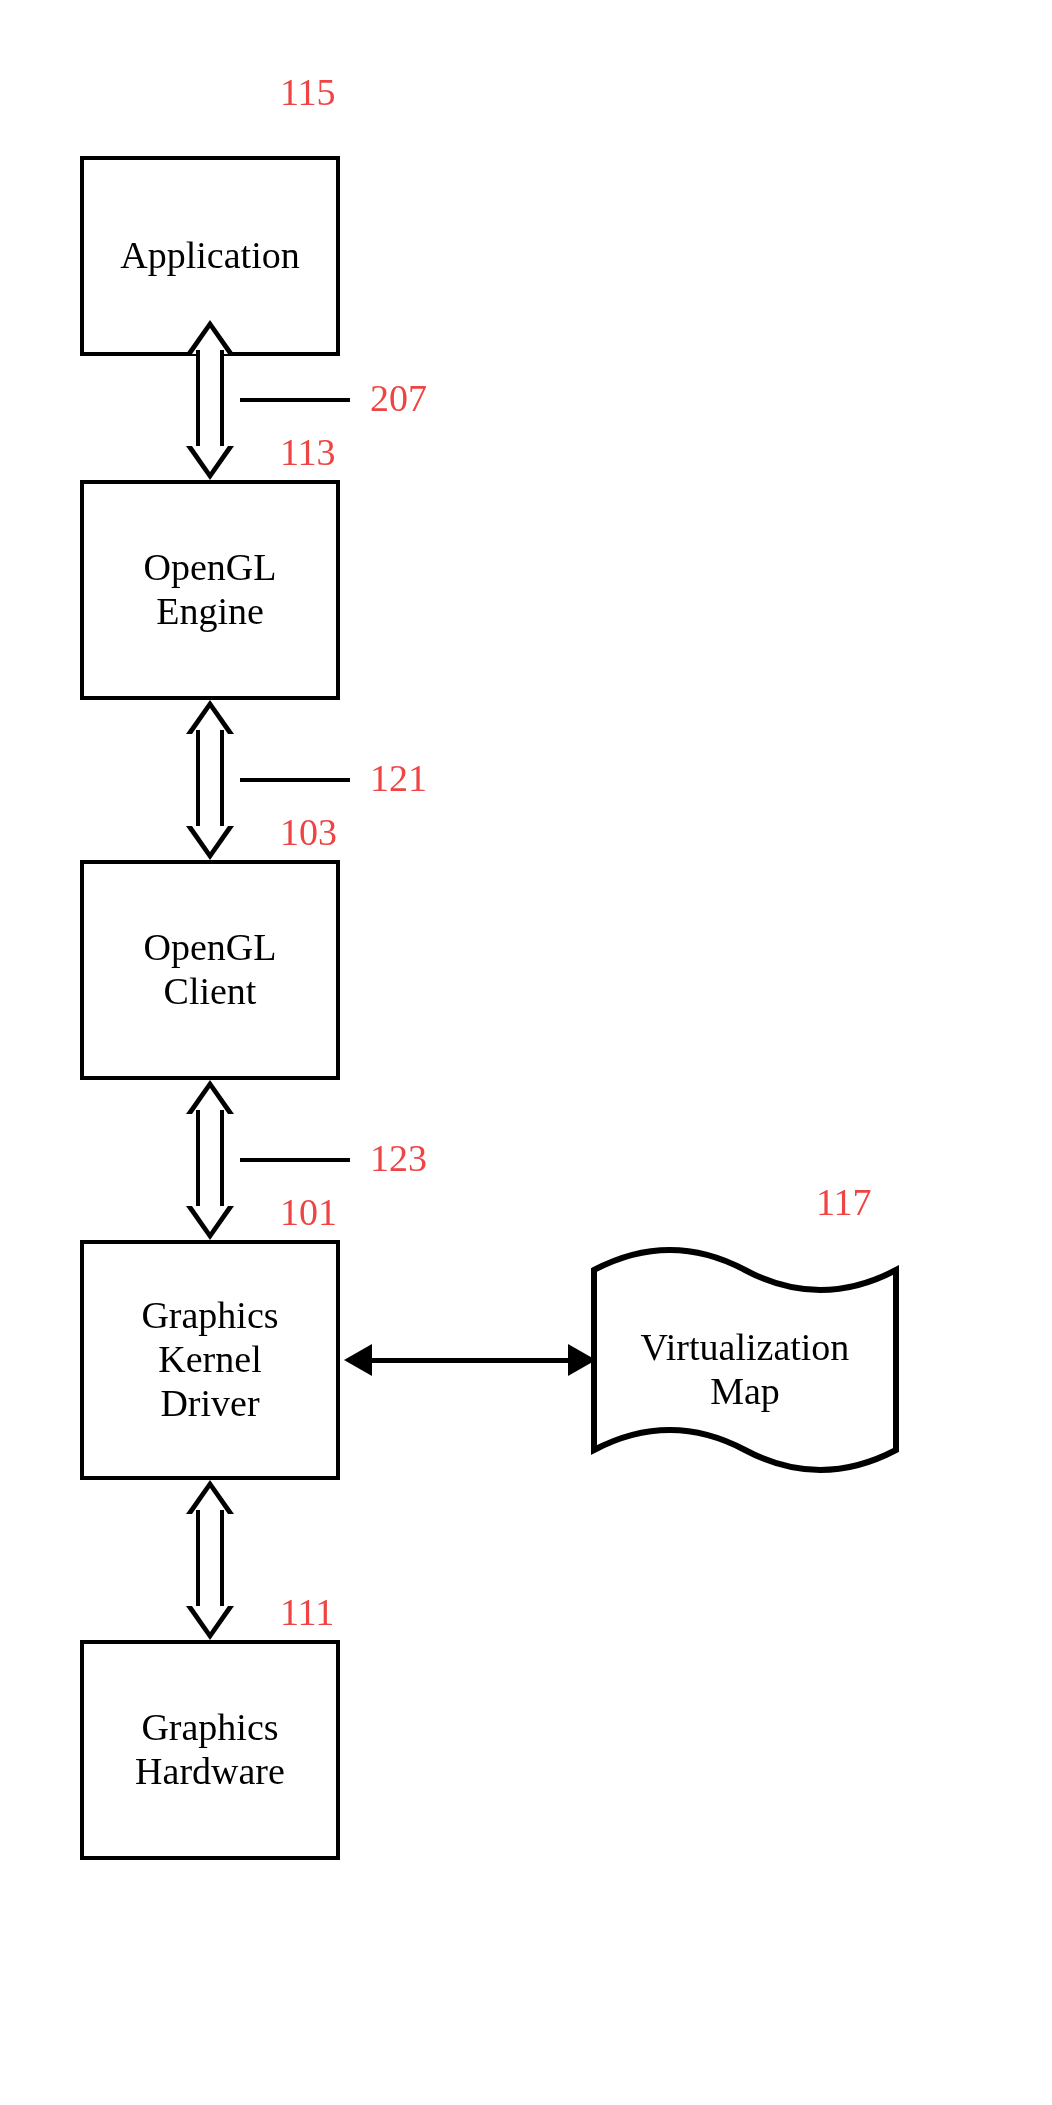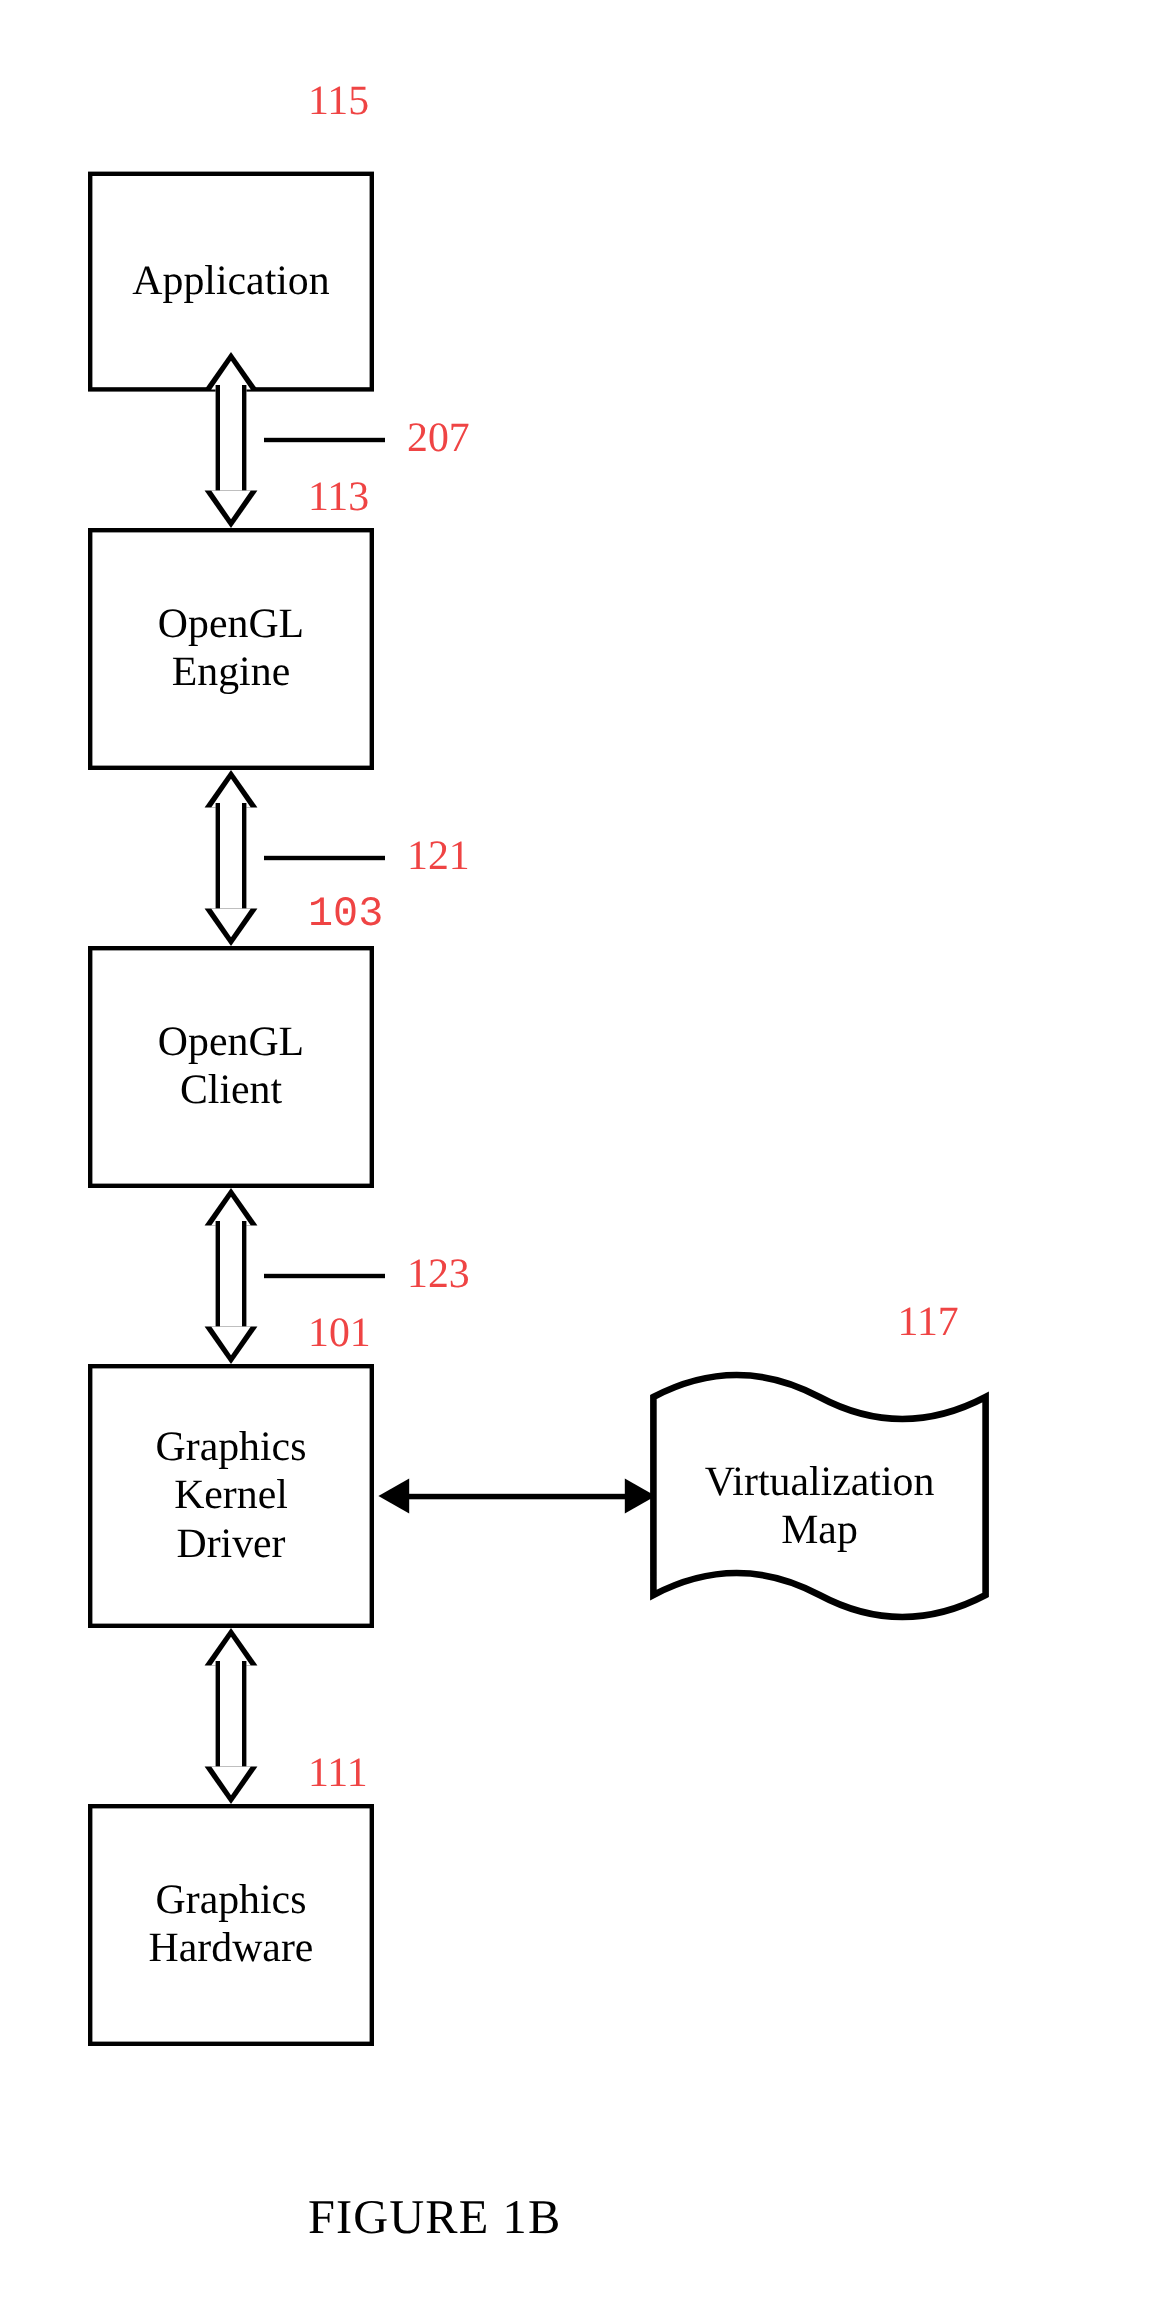--- a/index.html
+++ b/index.html
@@ -71,21 +71,21 @@
   <div class="box" style="left:80px; top:480px; width:260px; height:220px;">
     <span style="white-space:pre;">OpenGL
 Engine</span>
   </div>
   <div class="label" style="left:280px; top:430px;">113</div>
 
   <div class="box" style="left:80px; top:860px; width:260px; height:220px;">
     <span style="white-space:pre;">OpenGL
 Client</span>
   </div>
-  <div class="label" style="left:280px; top:810px;font-family:Liberation Mono, monospace;">103</div>
+  <div class="label" style="left:280px; top:810px;">103</div>
 
   <div class="box" style="left:80px; top:1240px; width:260px; height:240px;">
     <span style="white-space:pre;">Graphics
 Kernel
 Driver</span>
   </div>
   <div class="label" style="left:280px; top:1190px;">101</div>
 
   <div class="box" style="left:80px; top:1640px; width:260px; height:220px;">
     <span style="white-space:pre;">Graphics
@@ -139,15 +139,14 @@
     <div style="position:absolute;left:12px;top:8px;width:0;height:0;border-left:18px solid transparent;border-right:18px solid transparent;border-bottom:26px solid white;"></div>
     <div class="shaft" style="left:16px; top:30px; width:28px; height:100px;"></div>
     <div style="position:absolute;left:6px;bottom:0;width:0;height:0;border-left:24px solid transparent;border-right:24px solid transparent;border-top:34px solid black;"></div>
     <div style="position:absolute;left:12px;bottom:8px;width:0;height:0;border-left:18px solid transparent;border-right:18px solid transparent;border-top:26px solid white;"></div>
   </div>
 
   <div class="hline" style="left:370px; top:1358px; width:200px; height:5px;"></div>
   <div class="ah-left" style="left:344px; top:1344px; border-top:16px solid transparent; border-bottom:16px solid transparent; border-right:28px solid black;"></div>
   <div class="ah-right" style="left:568px; top:1344px; border-top:16px solid transparent; border-bottom:16px solid transparent; border-left:28px solid black;"></div>
 
-  <div class="figcap" style="left:280px; top:1990px;">FIGURE 1B</div>
 
 </div>
 
 </body></html>

